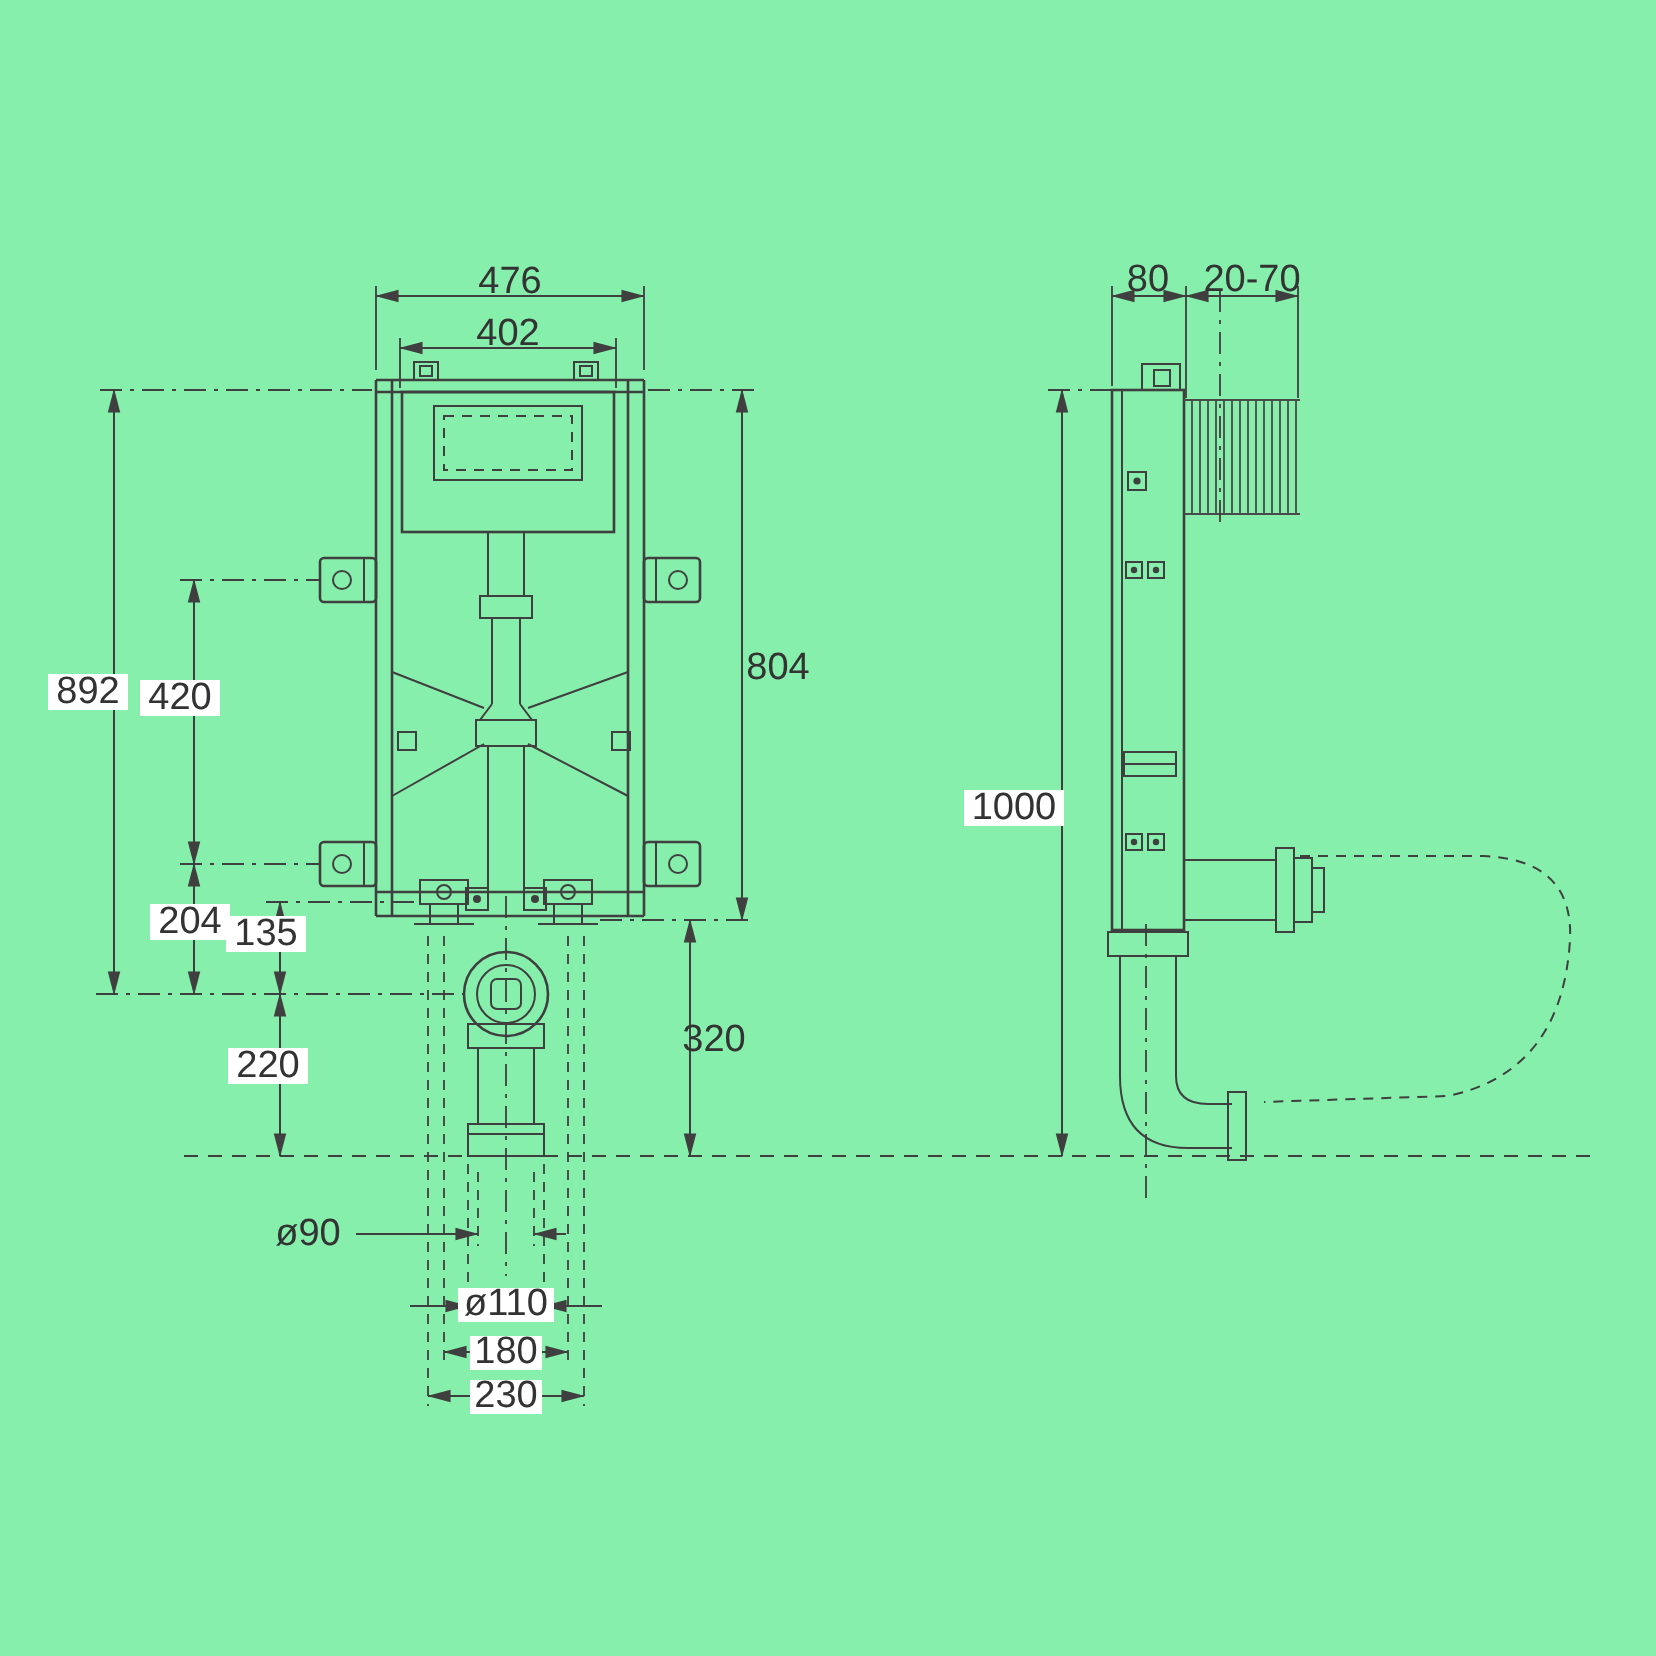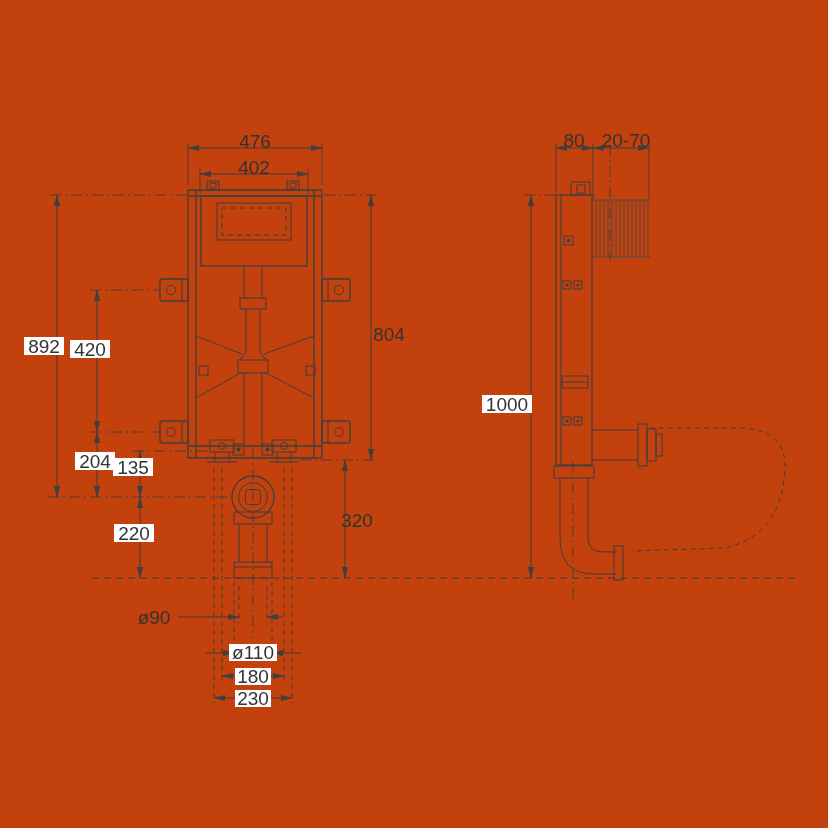--- a/index.html
+++ b/index.html
@@ -1,16 +1,16 @@
 <!DOCTYPE html>
 <html><head>
 <meta charset="utf-8">
 <style>
   html,body{margin:0;padding:0;background:#fff;}
-  .stage{position:relative;width:828px;height:828px;background:#c2410c;overflow:hidden;}
+  .stage{position:relative;width:828px;height:828px;background:#86efac;overflow:hidden;}
   svg{display:block;}
   .ln{stroke:#3f3f3f;fill:none;stroke-width:1.3;}
   .thin{stroke:#3f3f3f;fill:none;stroke-width:1;}
   .dim{stroke:#3f3f3f;fill:none;stroke-width:1;}
   .ext{stroke:#3f3f3f;fill:none;stroke-width:.9;}
   .dashdot{stroke-dasharray:11 4 2 4;}
   .dash{stroke-dasharray:5 4;}
   .hdash{stroke-dasharray:7 5;}
   .hatch{stroke:#4a4a4a;fill:none;stroke-width:.9;}
   .fillc{fill:#3f3f3f;stroke:none;}

